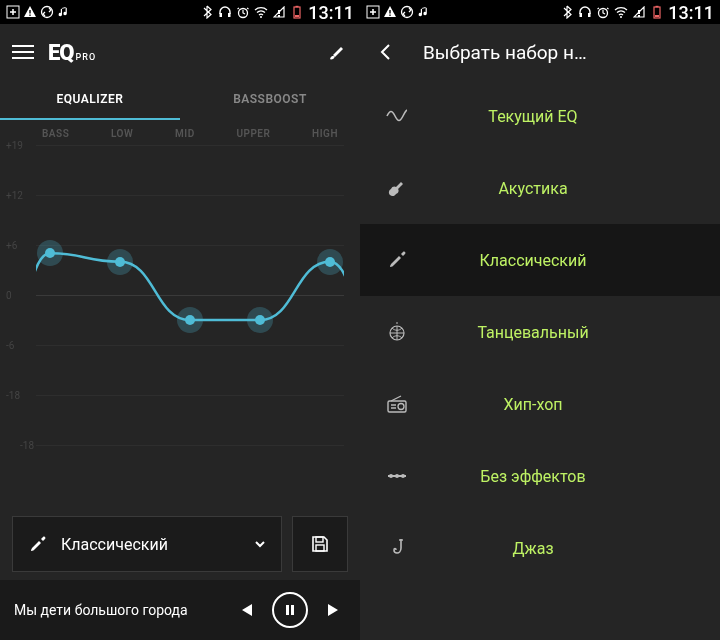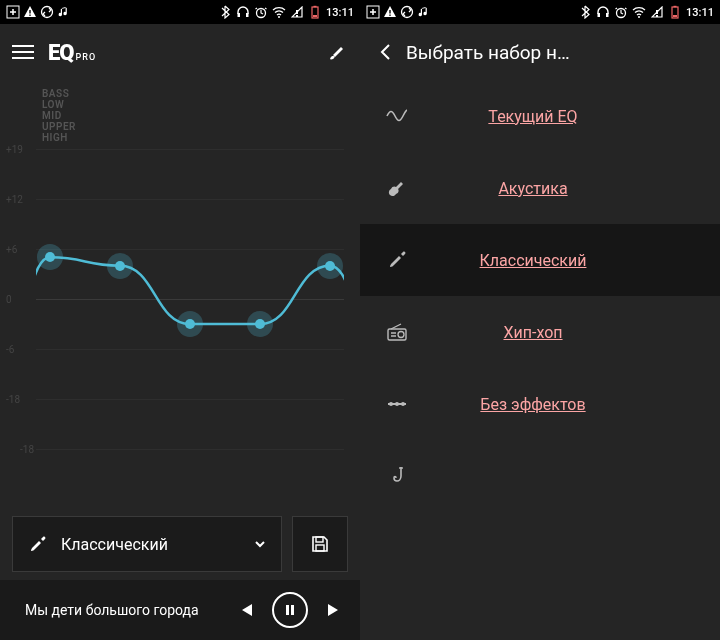--- a/index.html
+++ b/index.html
@@ -2,61 +2,61 @@
 <html><head>
 <meta charset="utf-8">
 <style>
   * { margin:0; padding:0; box-sizing:border-box; font-family:Roboto,Arial,sans-serif; }
   body { background:#000; width:720px; height:640px; display:flex; }
   .pane { width:360px; height:640px; background:#252525; position:relative; overflow:hidden; }
   
   .status { height:24px; background:#000; display:flex; align-items:center; justify-content:flex-end; padding:0 6px; gap:4px; color:#fff; font-size:12px; }
   .status .left { margin-right:auto; display:flex; gap:3px; align-items:center; }
   .sicon { width:14px; height:14px; display:inline-flex; align-items:center; justify-content:center; font-size:12px; }
-  .clock { font-size:11px; font-weight:500; }
+  .clock { font-size:18px; font-weight:500; }
   
   .header { height:56px; display:flex; align-items:center; padding:0 12px; gap:14px; color:#fff; }
   .hamburger { width:22px; height:22px; display:flex; flex-direction:column; justify-content:center; gap:4px; }
   .hamburger span { height:2px; background:#fff; }
   .logo { font-size:22px; font-weight:900; letter-spacing:-1px; display:flex; align-items:flex-end; }
   .logo .pro { font-size:9px; font-weight:500; letter-spacing:1px; margin-left:2px; margin-bottom:3px; }
   .brush { margin-left:auto; width:22px; height:22px; }
   
   .tabs { display:flex; height:40px; }
   .tab { flex:1; display:flex; align-items:center; justify-content:center; font-size:12px; font-weight:600; letter-spacing:0.5px; color:#888; border-bottom:2px solid transparent; }
   .tab.active { color:#fff; border-bottom-color:#4fbcd6; }
   
   .eq-wrap { position:relative; height:340px; padding:8px 16px 0 36px; }
-  .band-labels { display:flex; justify-content:space-between; padding:0 6px; font-size:10px; color:#555; font-weight:600; letter-spacing:0.5px;flex-direction:column; }
+  .band-labels { display:flex; justify-content:space-between; padding:0 6px; font-size:10px; color:#555; font-weight:600; letter-spacing:0.5px; }
   .chart { position:relative; height:300px; margin-top:6px; }
   .ytick { position:absolute; left:-30px; font-size:10px; color:#444; transform:translateY(-50%); }
   .gridline { position:absolute; left:0; right:0; height:1px; background:#2e2e2e; }
   .gridline.zero { background:#3a3a3a; }
   .curve { position:absolute; inset:0; }
   .node { position:absolute; width:26px; height:26px; border-radius:50%; background:rgba(79,188,214,0.25); transform:translate(-50%,-50%); display:flex; align-items:center; justify-content:center; }
   .node::after { content:""; width:10px; height:10px; border-radius:50%; background:#4fbcd6; }
   
   .preset-row { position:absolute; bottom:68px; left:12px; right:12px; height:56px; display:flex; gap:10px; }
   .preset-btn { flex:1; background:#1b1b1b; border:1px solid #3a3a3a; display:flex; align-items:center; padding:0 14px; gap:12px; color:#fff; }
   .preset-btn .label { font-size:16px; flex:1; }
   .save-btn { width:56px; background:#1b1b1b; border:1px solid #3a3a3a; display:flex; align-items:center; justify-content:center; }
   
   .player { position:absolute; bottom:0; left:0; right:0; height:60px; background:#1a1a1a; display:flex; align-items:center; padding:0 14px; color:#fff; }
   .track { flex:1; overflow:hidden; }
-  .track .title { font-size:14px; white-space:nowrap;margin-left:11px; }
+  .track .title { font-size:14px; white-space:nowrap; }
   .track .artist { font-size:11px; color:#999; white-space:nowrap; }
   .ctrls { display:flex; align-items:center; gap:14px; }
   .ctrl { width:24px; height:24px; display:flex; align-items:center; justify-content:center; }
   .play { width:36px; height:36px; border:2px solid #fff; border-radius:50%; display:flex; align-items:center; justify-content:center; }
   
-  .header-r { height:56px; display:flex; align-items:center; padding:0 16px; gap:10px; color:#fff; }
+  .header-r { height:56px; display:flex; align-items:center; padding:0 16px; gap:27px; color:#fff; }
   .back { width:20px; height:20px; }
   .header-r .title { font-size:19px; font-weight:400; }
   .preset-list { }
-  .preset-item { height:72px; display:flex; align-items:center; padding:0 24px; color:#fca5a5;text-decoration:underline; }
+  .preset-item { height:72px; display:flex; align-items:center; padding:0 24px; color:#bef264; }
   .preset-item.selected { background:#161616; }
   .preset-item .picon { width:26px; height:26px; display:flex; align-items:center; justify-content:center; color:#bbb; }
   .preset-item .plabel { font-size:16px; flex:1; text-align:center; margin-left:-40px; }
   svg { display:block; }
 </style>
 </head>
 <body>
 
 <div class="pane">
 
@@ -138,20 +138,24 @@
       <span>EQ</span>
         <span class="pro">PRO</span>
     </div>
     <div class="brush">
       <svg width="22" height="22" viewBox="0 0 22 22">
           <path d="M4 18c1-3 2-3 3-3 2 0 2 2 0 3-1 .5-3 .5-3 0zM7 14l8-8 2 2-8 8z" fill="#fff"></path>
         </svg>
     </div>
   </div>
 
+  <div class="tabs">
+    <div class="tab active">EQUALIZER</div>
+    <div class="tab">BASSBOOST</div>
+  </div>
 
   <div class="eq-wrap">
     <div class="band-labels">
       <span>BASS</span>
       <span>LOW</span>
       <span>MID</span>
       <span>UPPER</span>
       <span>HIGH</span>
     </div>
     <div class="chart" id="chart">
@@ -323,20 +327,29 @@
         <div class="picon">
           <svg width="24" height="24" viewBox="0 0 24 24">
             <path d="M5 19c0-2 1-3 2-4l7-7 2 2-7 7c-1 1-2 2-4 2zM16 6l2-2c1-1 2 0 2 0s1 1 0 2l-2 2z" fill="#bbb"></path>
           </svg>
         </div>
         <div class="plabel">Классический</div>
       </div>
       <div class="preset-item">
         <div class="picon">
           <svg width="24" height="24" viewBox="0 0 24 24">
+            <circle cx="12" cy="13" r="7" fill="none" stroke="#bbb" stroke-width="1.2"></circle>
+            <path d="M5 13h14M12 6v14M7 8c3 3 7 3 10 0M7 18c3-3 7-3 10 0M12 4V2" stroke="#bbb" stroke-width="1" fill="none"></path>
+          </svg>
+        </div>
+        <div class="plabel">Танцевальный</div>
+      </div>
+      <div class="preset-item">
+        <div class="picon">
+          <svg width="24" height="24" viewBox="0 0 24 24">
             <rect x="3" y="9" width="18" height="11" rx="1.5" fill="none" stroke="#bbb" stroke-width="1.4"></rect>
             <circle cx="16" cy="14.5" r="3" fill="none" stroke="#bbb" stroke-width="1.3"></circle>
             <path d="M6 13h5M6 16h5M6 9L16 4" stroke="#bbb" stroke-width="1.3"></path>
           </svg>
         </div>
         <div class="plabel">Хип-хоп</div>
       </div>
       <div class="preset-item">
         <div class="picon">
           <svg width="24" height="24" viewBox="0 0 24 24">
@@ -348,15 +361,16 @@
         </div>
         <div class="plabel">Без эффектов</div>
       </div>
       <div class="preset-item">
         <div class="picon">
           <svg width="24" height="24" viewBox="0 0 24 24">
             <path d="M16 3v9c0 3-2 5-4 5s-3-1-3-3 2-2 2 0" fill="none" stroke="#bbb" stroke-width="1.6"></path>
             <path d="M14 4h4" stroke="#bbb" stroke-width="1.4"></path>
           </svg>
         </div>
+        <div class="plabel">Джаз</div>
       </div>
     </div>
 </div>
 
 </body></html>

